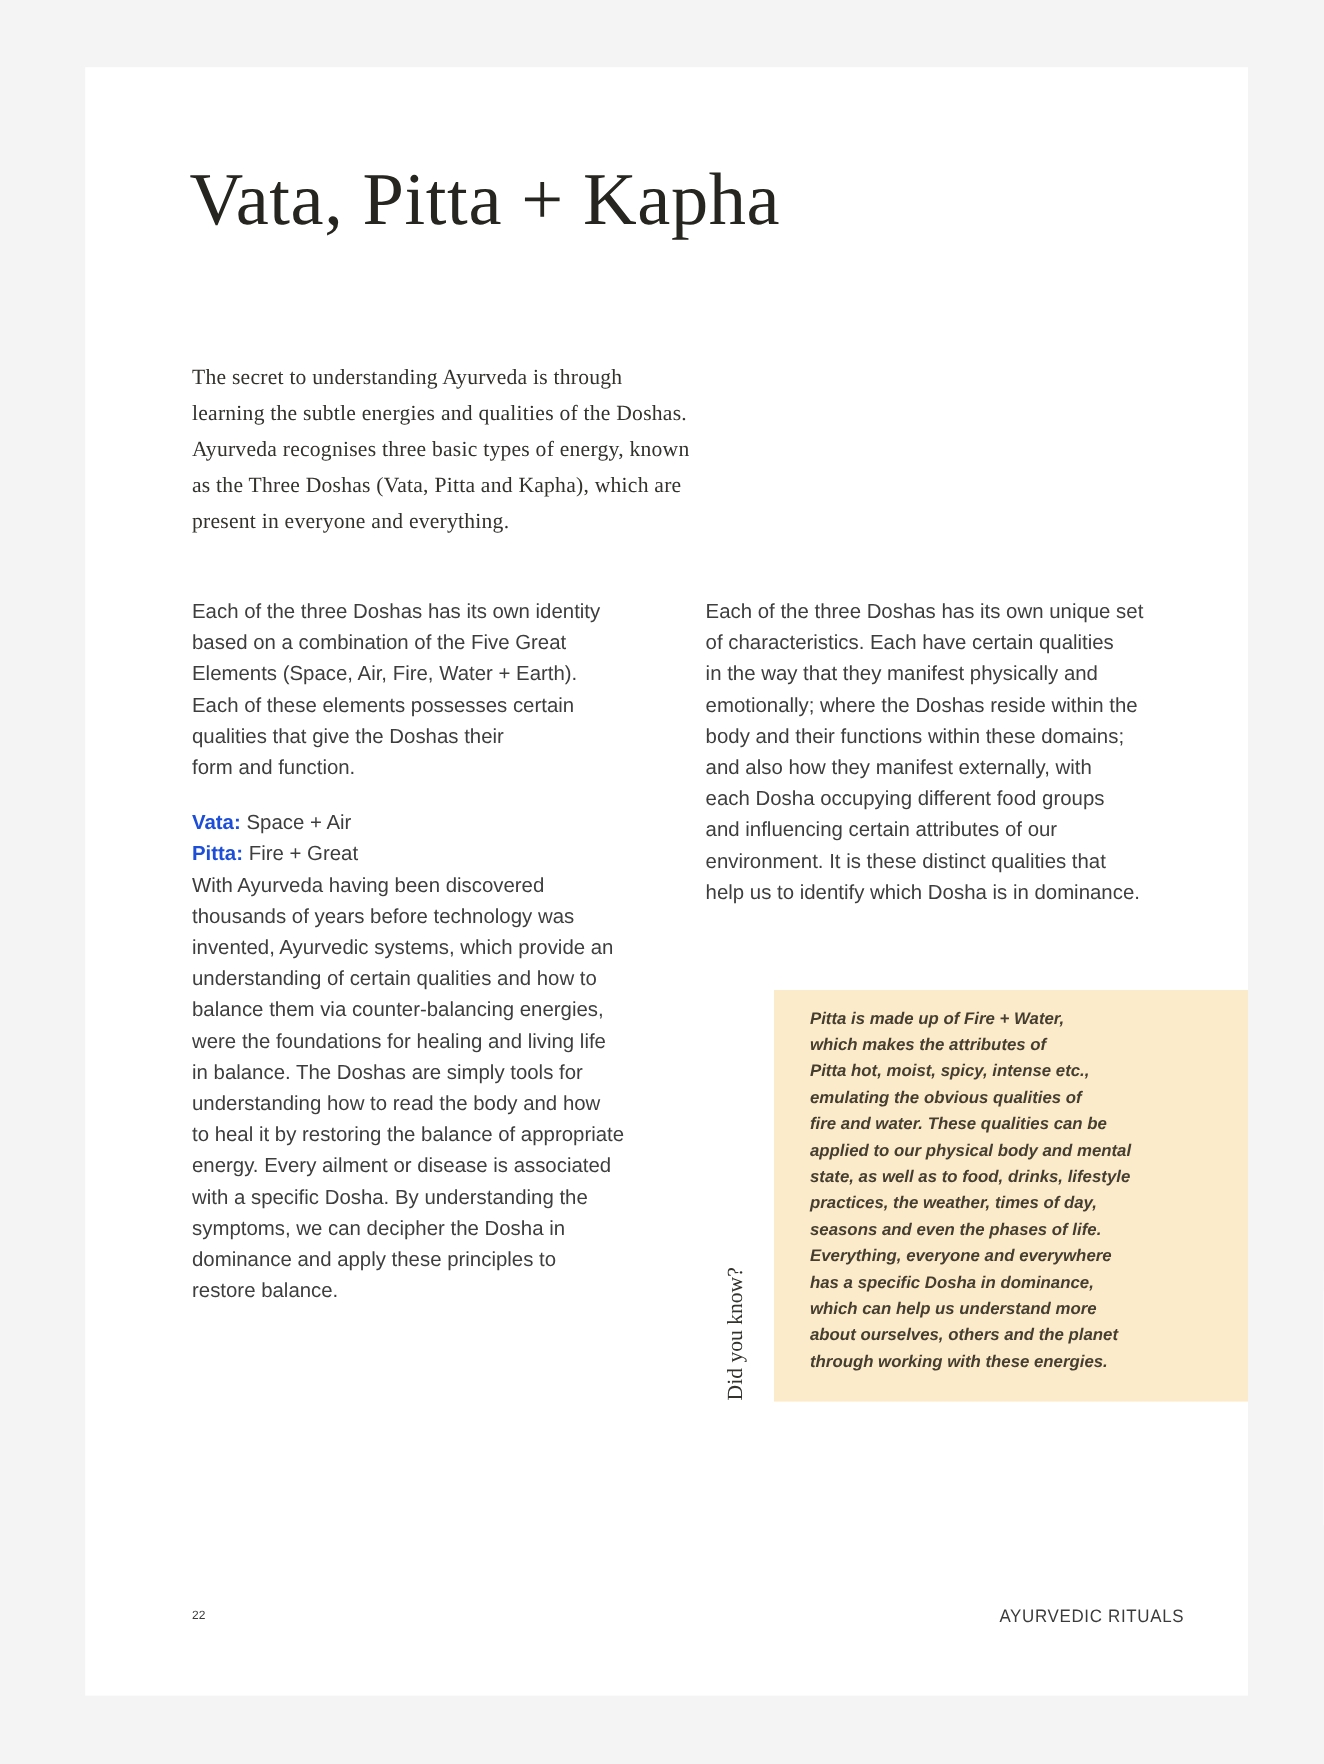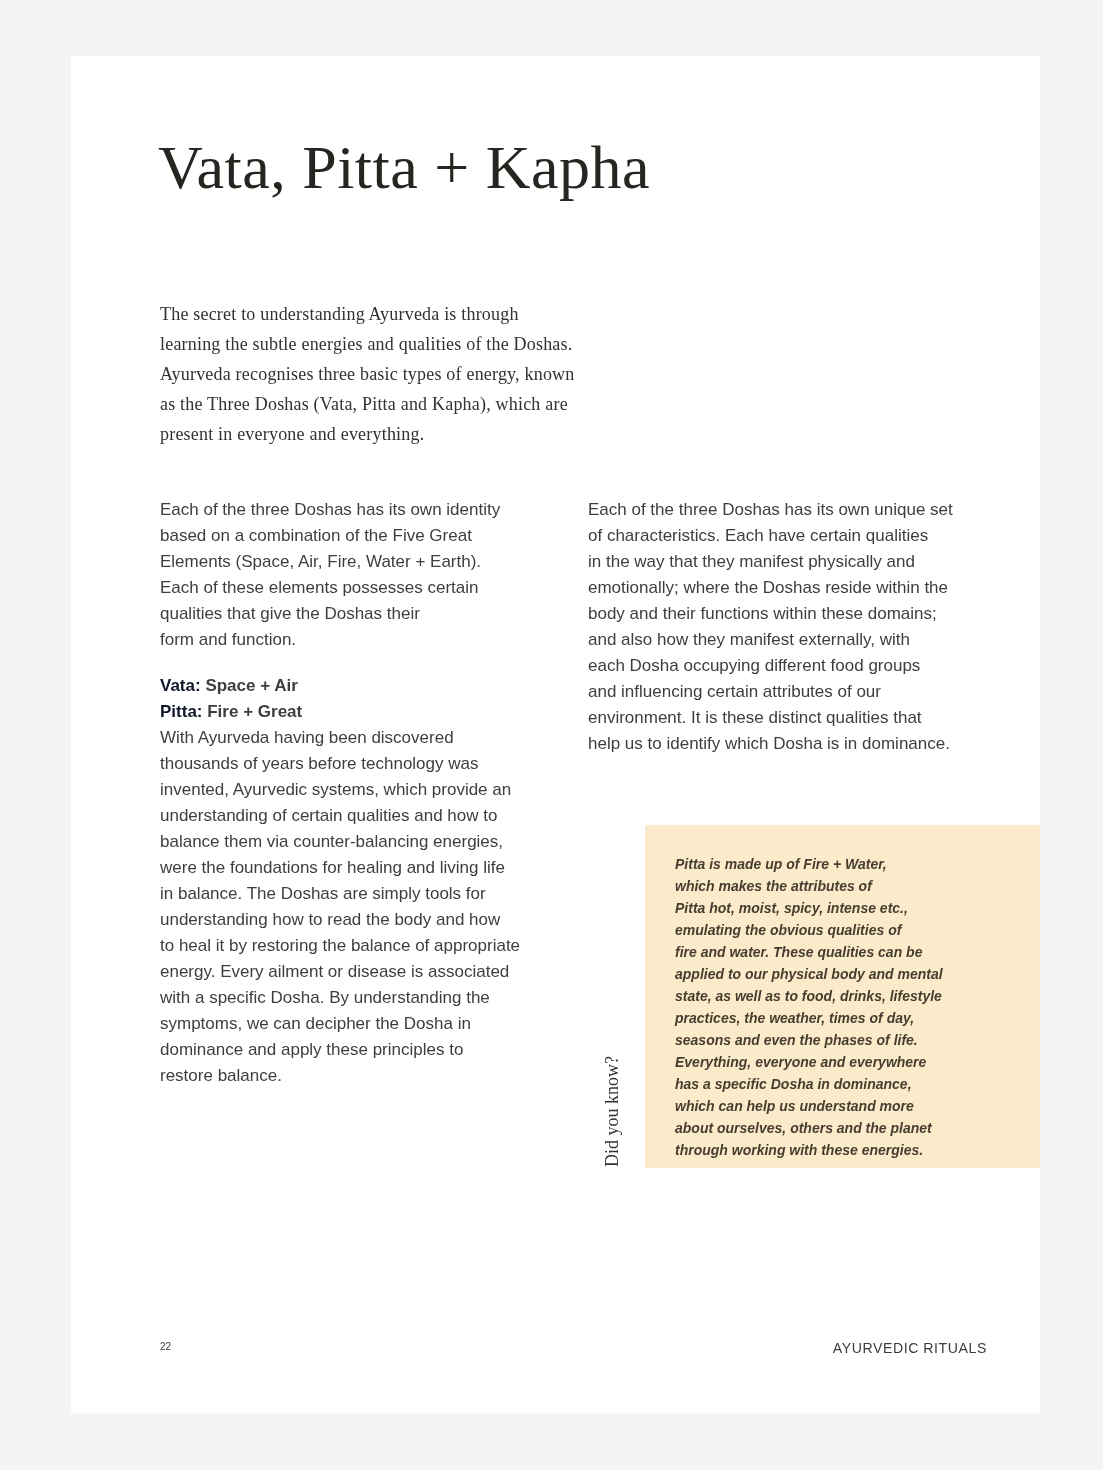--- a/index.html
+++ b/index.html
@@ -70,32 +70,32 @@
     white-space: pre-line;
     color: #3e3e3e;
   }
   .dosha-list {
     margin-top: 20px;
     font-size: 17px;
     line-height: 26px;
   }
   .dosha-term {
     font-weight: 700;
-    color: #0f172a;
-  }
-  .dosha-value { color: #3e3e3e; font-weight: bold; }
+    color: #1d4ed8;
+  }
+  .dosha-value { color: #3e3e3e; }
   .para-after { }
   .did-you-know-box {
     position: absolute;
     left: 574px;
     top: 769px;
     width: 395px;
     height: 343px;
     background: #fcebcb;
-    padding: 28px 14px 0 30px;
+    padding: 12px 14px 0 30px;
   }
   .did-you-know-text {
     font-family: "Liberation Sans", sans-serif;
     font-weight: 700;
     font-style: italic;
     font-size: 14px;
     line-height: 22px;
     color: #453e2f;
     white-space: pre-line;
   }

